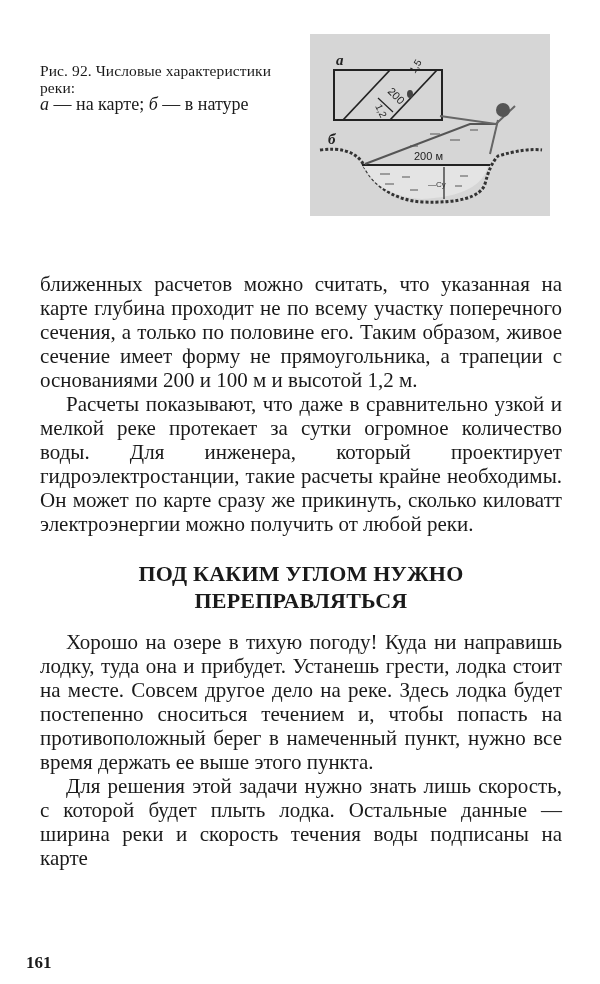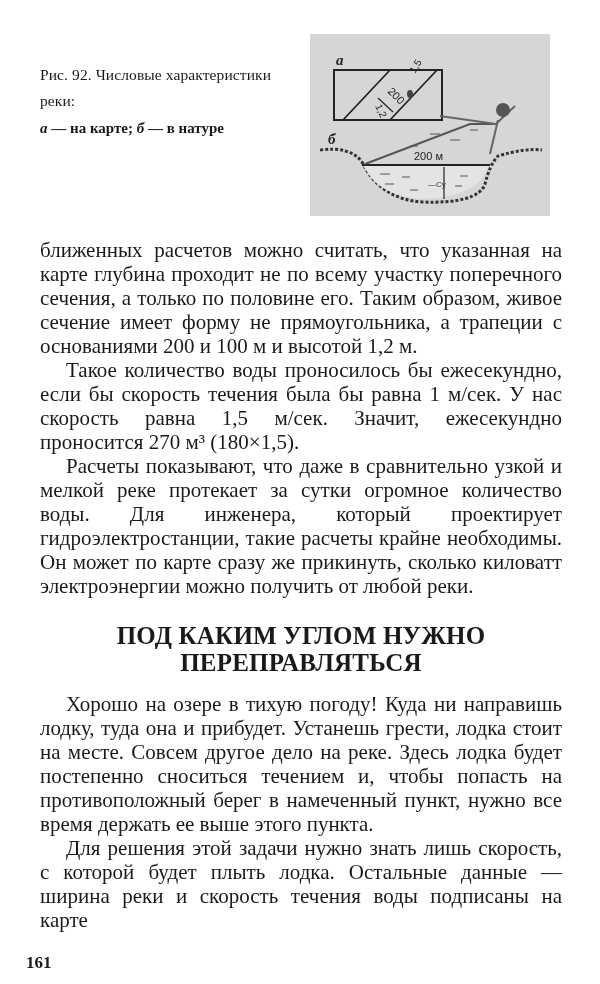--- a/index.html
+++ b/index.html
@@ -17,28 +17,27 @@
     }
     .caption {
       position: absolute;
       left: 40px;
       top: 62px;
       width: 265px;
       font-family: "Liberation Serif", serif;
     }
     .caption-title {
       font-size: 15.5px;
-      line-height: 26px;
+      line-height: 17px;
       letter-spacing: 0.1px;
     }
     .caption-sub {
-      font-size: 15px;
+      font-size: 18px;
       line-height: 16px;
-      margin-top: 6px;
-      font-weight: bold;
+      font-weight: normal;
     }
     .caption-sub i { font-style: italic; }
     .figure {
       position: absolute;
       left: 310px;
       top: 34px;
       width: 240px;
       height: 182px;
       background: #d6d6d6;
     }
@@ -51,25 +50,25 @@
       font-size: 21px;
       line-height: 24px;
       text-align: justify;
       font-family: "Liberation Serif", serif;
     }
     .para {
       margin: 0;
       text-indent: 26px;
       hyphens: manual;
     }
-    .para.noindent { text-indent: 0; }
+    .para.noindent { text-indent: 0; margin-top: 34px; }
     .heading {
       text-align: center;
       font-weight: bold;
-      font-size: 25px;
+      font-size: 22px;
       line-height: 27px;
       margin: 24px 0 16px 0;
       letter-spacing: 0.2px;
     }
     .page-number {
       position: absolute;
       left: 0;
       width: 600px;
       top: 953px;
       font-weight: bold;
@@ -123,21 +122,20 @@
 
     <path d="M55 130 L160 90 L186 90" fill="none" stroke="#555" stroke-width="2"></path>
     <path d="M130 82 L186 90 L205 72" fill="none" stroke="#666" stroke-width="2"></path>
     <circle cx="193" cy="76" r="7" fill="#555"></circle>
     <path d="M188 86 L180 120" stroke="#666" stroke-width="2" fill="none"></path>
   </svg>
 </div>
 
 <div class="body-text">
   <p class="para noindent">ближенных расчетов можно считать, что указанная на карте глубина проходит не по всему участку поперечного сечения, а только по половине его. Таким образом, живое сечение имеет форму не прямоугольника, а трапеции с основаниями 200 и 100 м и высотой 1,2 м.</p>
-  <p class="para">Такое количество воды проносилось бы ежесекундно, если бы скорость течения была бы равна 1 м/сек. У нас скорость равна 1,5 м/сек. Значит, ежесекундно проносится 270 м³ (180×1,5).</p>
   <p class="para">Расчеты показывают, что даже в сравнительно узкой и мелкой реке протекает за сутки огромное количество воды. Для инженера, который проектирует гидроэлектростанции, такие расчеты крайне необходимы. Он может по карте сразу же прикинуть, сколько киловатт электроэнергии можно получить от любой реки.</p>
 
   <div class="heading">
     <div>ПОД КАКИМ УГЛОМ НУЖНО ПЕРЕПРАВЛЯТЬСЯ</div>
   </div>
 
   <p class="para">Хорошо на озере в тихую погоду! Куда ни направишь лодку, туда она и прибудет. Устанешь грести, лодка стоит на месте. Совсем другое дело на реке. Здесь лодка будет постепенно сноситься течением и, чтобы попасть на противоположный берег в намеченный пункт, нужно все время держать ее выше этого пункта.</p>
   <p class="para">Для решения этой задачи нужно знать лишь скорость, с которой будет плыть лодка. Остальные данные — ширина реки и скорость течения воды подписаны на карте</p>
 </div>
 

